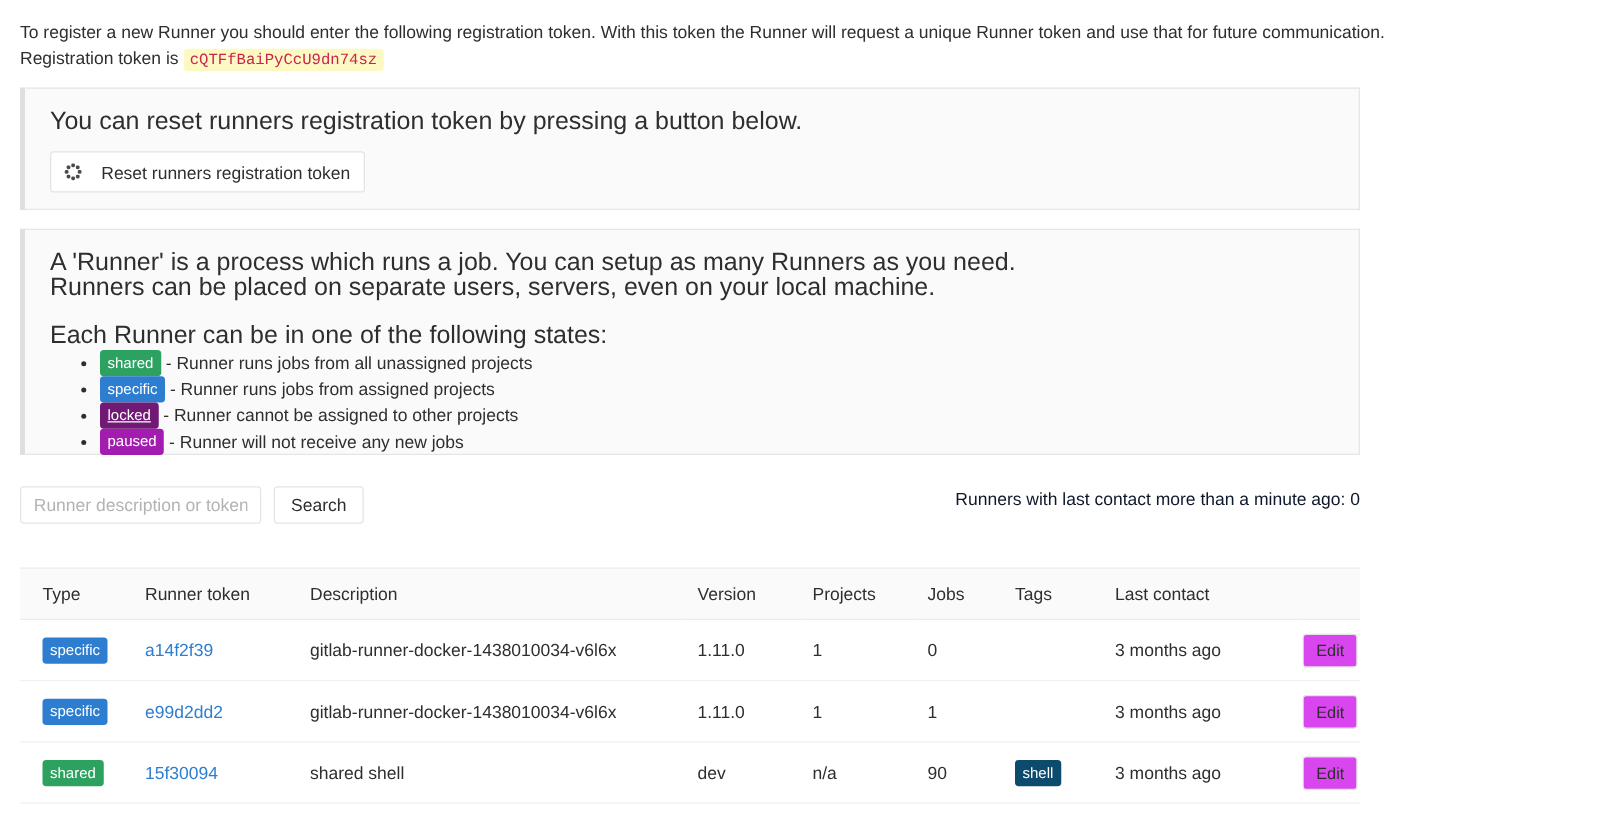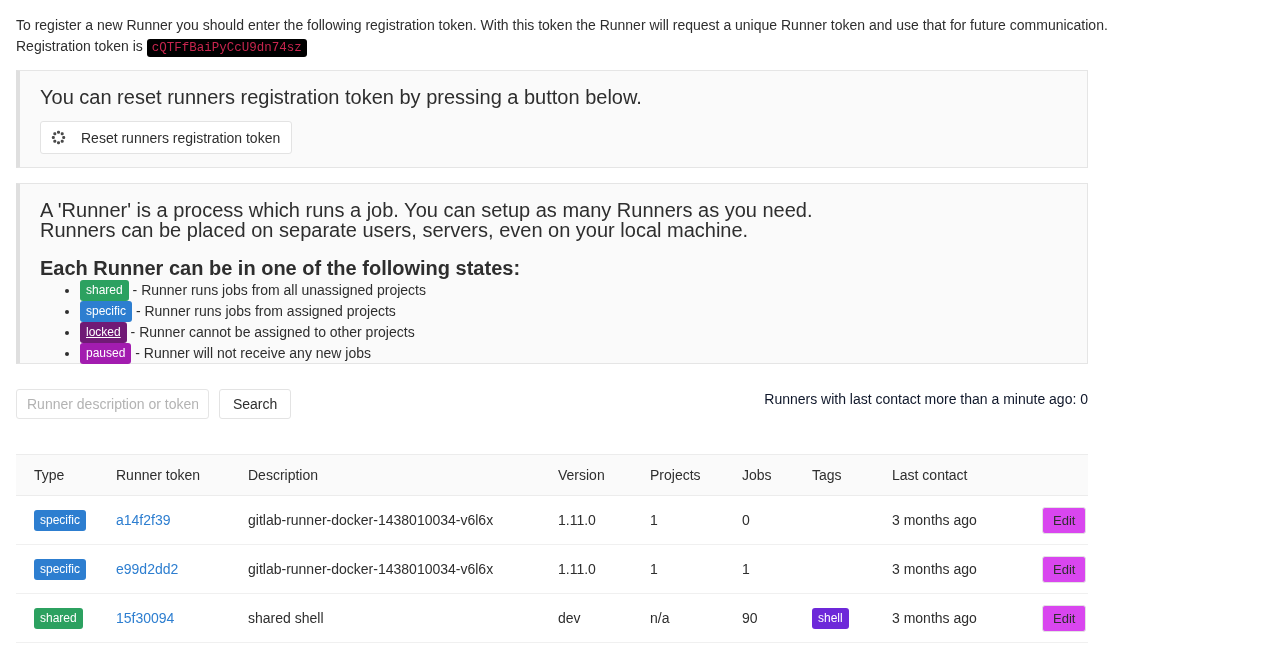--- a/index.html
+++ b/index.html
@@ -33,21 +33,21 @@
     color: #2e2e2e;
     white-space: nowrap;
   }
   .intro .line2 {
     margin-top: 1px;
   }
   code.token {
     font-family: "Liberation Mono", "DejaVu Sans Mono", monospace;
     font-size: 12.5px;
     color: #c7254e;
-    background: #000000;
+    background: #fef9c3;
     padding: 2px 5px;
     border-radius: 3px;
     white-space: nowrap;
   }
 
   
   .panel {
     background: #fafafa;
     border: 1px solid #e5e5e5;
     border-left: 4px solid #dfdfdf;
@@ -107,21 +107,21 @@
     width: 2.4px;
     height: 2.4px;
     border-radius: 50%;
     background: #4a4a4a;
     top: 50%;
     left: 50%;
     margin: -1.2px 0 0 -1.2px;
   }
 
   
-  .states-lead { margin-top: 18px !important; font-weight: bold; }
+  .states-lead { margin-top: 18px !important; }
   ul.states {
     margin: 2px 0 0 0;
     padding-left: 40px;
     list-style: disc;
   }
   ul.states li {
     line-height: 20px;
     margin-bottom: 0px;
     font-size: 14px;
     color: #2e2e2e;
@@ -135,21 +135,21 @@
     line-height: 1;
     padding: 4px 6px 5px 6px;
     border-radius: 3px;
     vertical-align: 1px;
     font-family: "Liberation Sans", sans-serif;
   }
   .badge-shared   { background: #2ca160; }
   .badge-specific { background: #2d7ed0; }
   .badge-locked   { background: #701a75; text-decoration: underline; }
   .badge-paused   { background: #a21caf; }
-  .badge-tag      { background: #6d28d9; }
+  .badge-tag      { background: #0c4a6e; }
 
   
   .searchrow {
     position: relative;
     margin-top: 25px;
     height: 30px;
   }
   .search-input {
     width: 193px;
     height: 30px;

